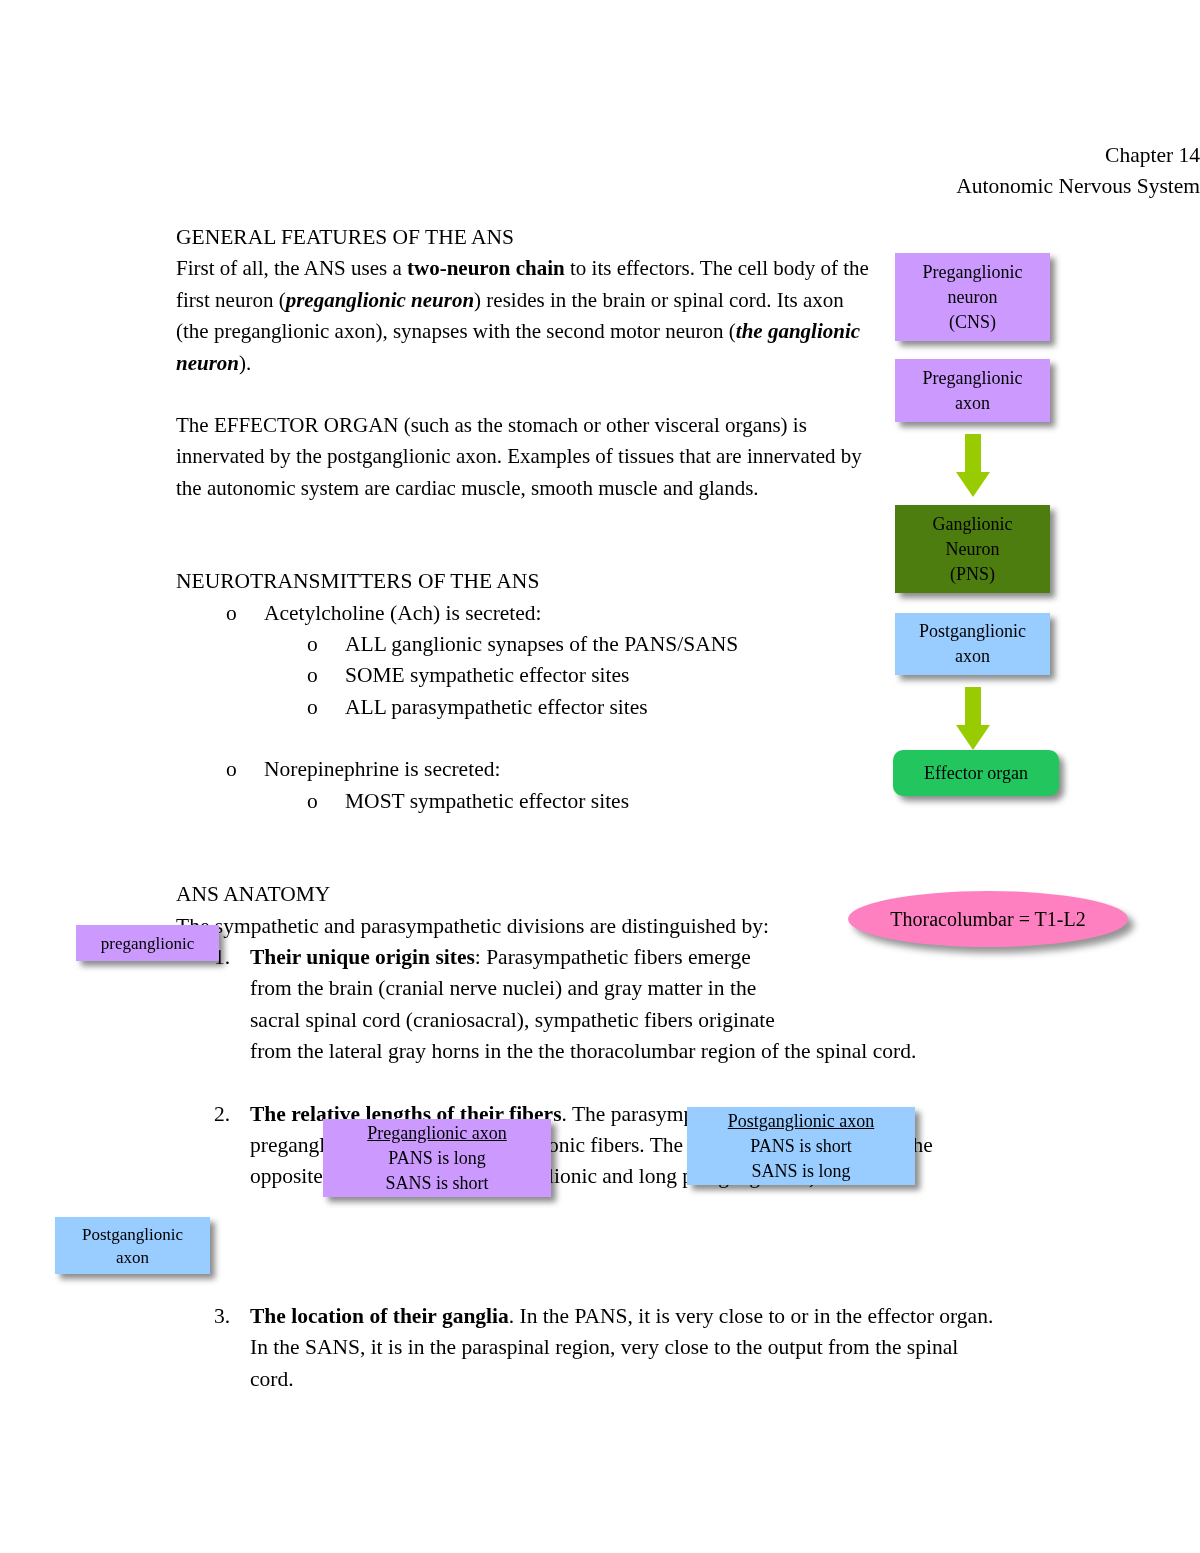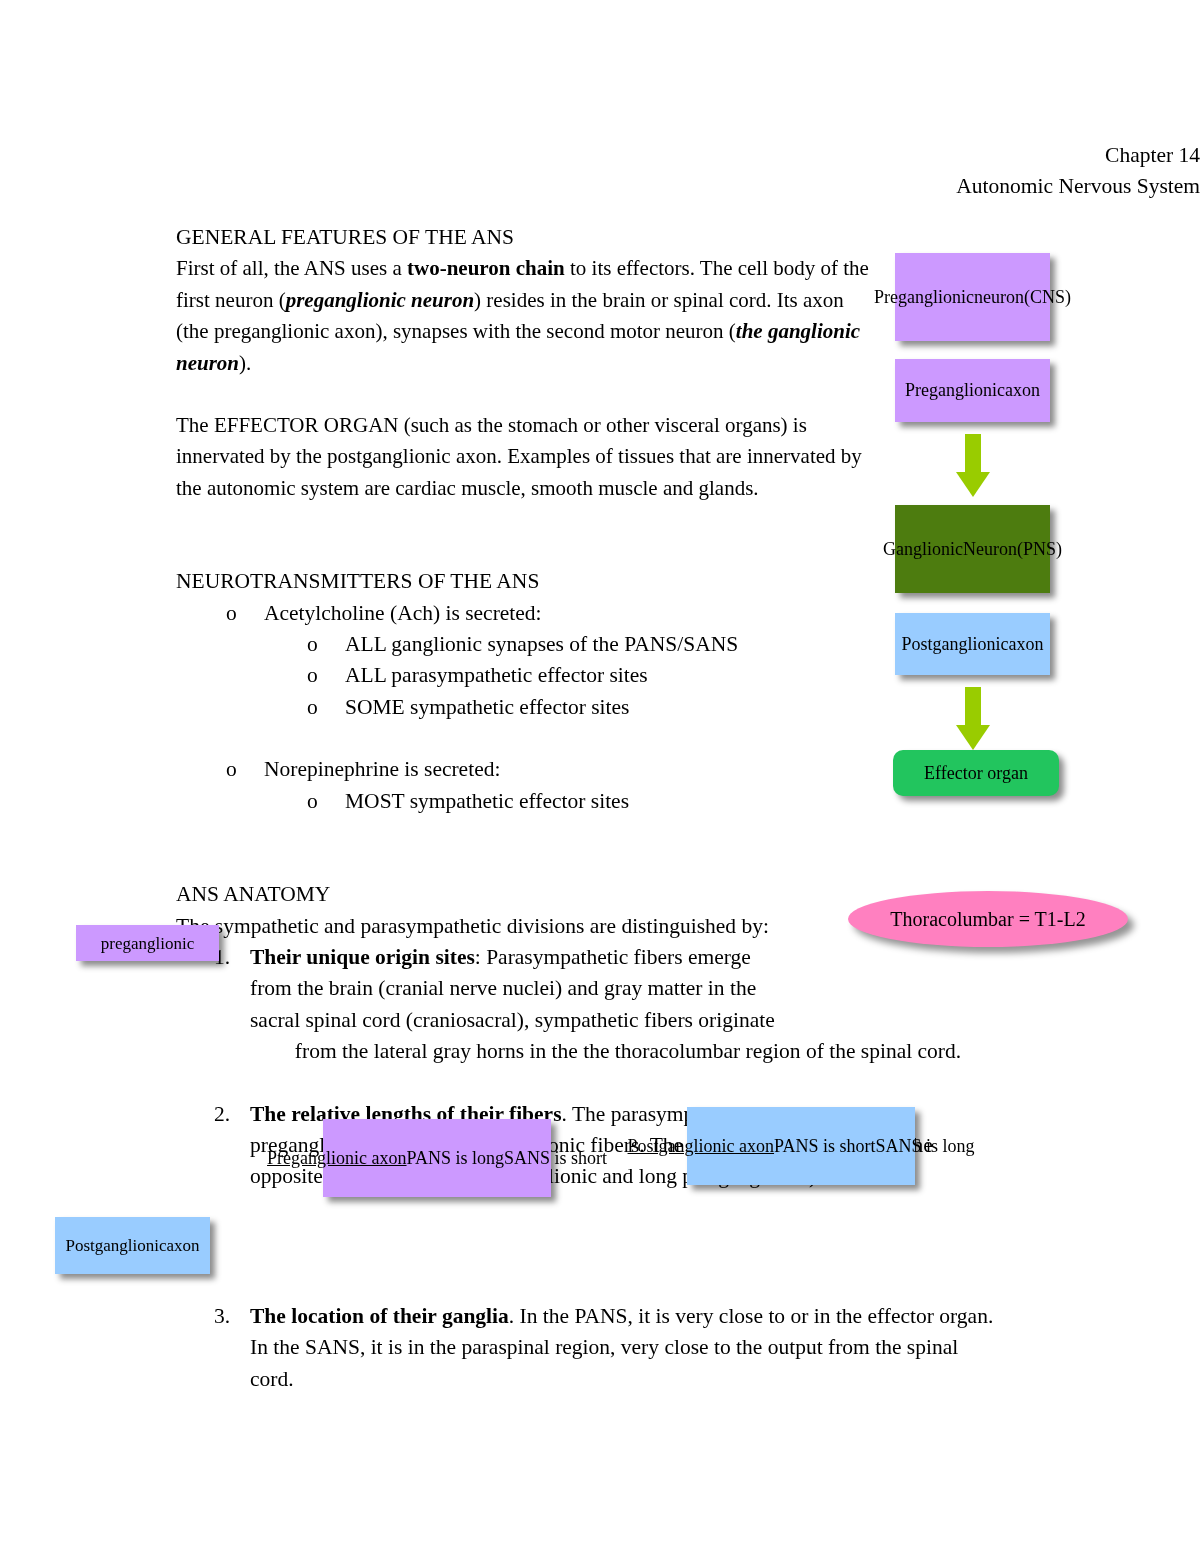--- a/index.html
+++ b/index.html
@@ -98,21 +98,21 @@
 
   
   .box {
     position: absolute;
     font-family: "Liberation Serif", "DejaVu Serif", serif;
     font-size: 18px;
     line-height: 25px;
     text-align: center;
     color: #000000;
     display: flex;
-    flex-direction: row;
+    flex-direction: column;
     align-items: center;
     justify-content: center;
     box-shadow: 5px 5px 6px rgba(0,0,0,0.45);
   }
   .box .ln { display: block; white-space: nowrap; }
   .box .ul { text-decoration: underline; }
 
   .ellipse {
     position: absolute;
     border-radius: 50%;
@@ -165,42 +165,42 @@
 
     <p class="para wide">The EFFECTOR ORGAN (such as the stomach or other visceral organs) is innervated by the postganglionic axon. Examples of tissues that are innervated by the autonomic system are cardiac muscle, smooth muscle and glands.</p>
 
     <div class="gap-lg"></div>
 
     <div class="section-head">NEUROTRANSMITTERS OF THE ANS</div>
 
     <ul class="olist">
       <li class="lvl1"><span class="obullet">o</span><span>Acetylcholine (Ach) is secreted:</span></li>
       <li class="lvl2"><span class="obullet">o</span><span>ALL ganglionic synapses of the PANS/SANS</span></li>
+      <li class="lvl2"><span class="obullet">o</span><span>SOME sympathetic effector sites</span></li>
       <li class="lvl2"><span class="obullet">o</span><span>ALL parasympathetic effector sites</span></li>
-      <li class="lvl2"><span class="obullet">o</span><span>SOME sympathetic effector sites</span></li>
     </ul>
 
     <div class="gap-sm"></div>
 
     <ul class="olist">
       <li class="lvl1"><span class="obullet">o</span><span>Norepinephrine is secreted:</span></li>
       <li class="lvl2"><span class="obullet">o</span><span>MOST sympathetic effector sites</span></li>
     </ul>
 
     <div class="gap-lg"></div>
 
     <div class="section-head">ANS ANATOMY</div>
     <div class="section-head">The sympathetic and parasympathetic divisions are distinguished by:</div>
 
     <div class="numlist">
 
       <div class="numitem" style="width:620px;">
         <span class="num">1.</span><b>Their unique origin sites</b><span>: Parasympathetic fibers emerge from the brain (cranial nerve nuclei) and gray matter in the sacral spinal cord (craniosacral), sympathetic fibers originate</span>
       </div>
-      <div class="numitem" style="width:830px; padding-left:74px;text-align:center;">
+      <div class="numitem" style="width:830px; padding-left:74px;">
         <span>from the lateral gray horns in the the thoracolumbar region of the spinal cord.</span>
       </div>
 
       <div class="gap-sm"></div>
 
       <div class="numitem" style="width:830px;">
         <span class="num">2.</span><b>The relative lengths of their fibers</b><span>. The parasympathetic division has long preganglionic and short postganglionic fibers. The sympathetic division has the opposite conditions (short preganglionic and long postganglionic).</span>
       </div>
 
       <div style="height:108px;"></div>

